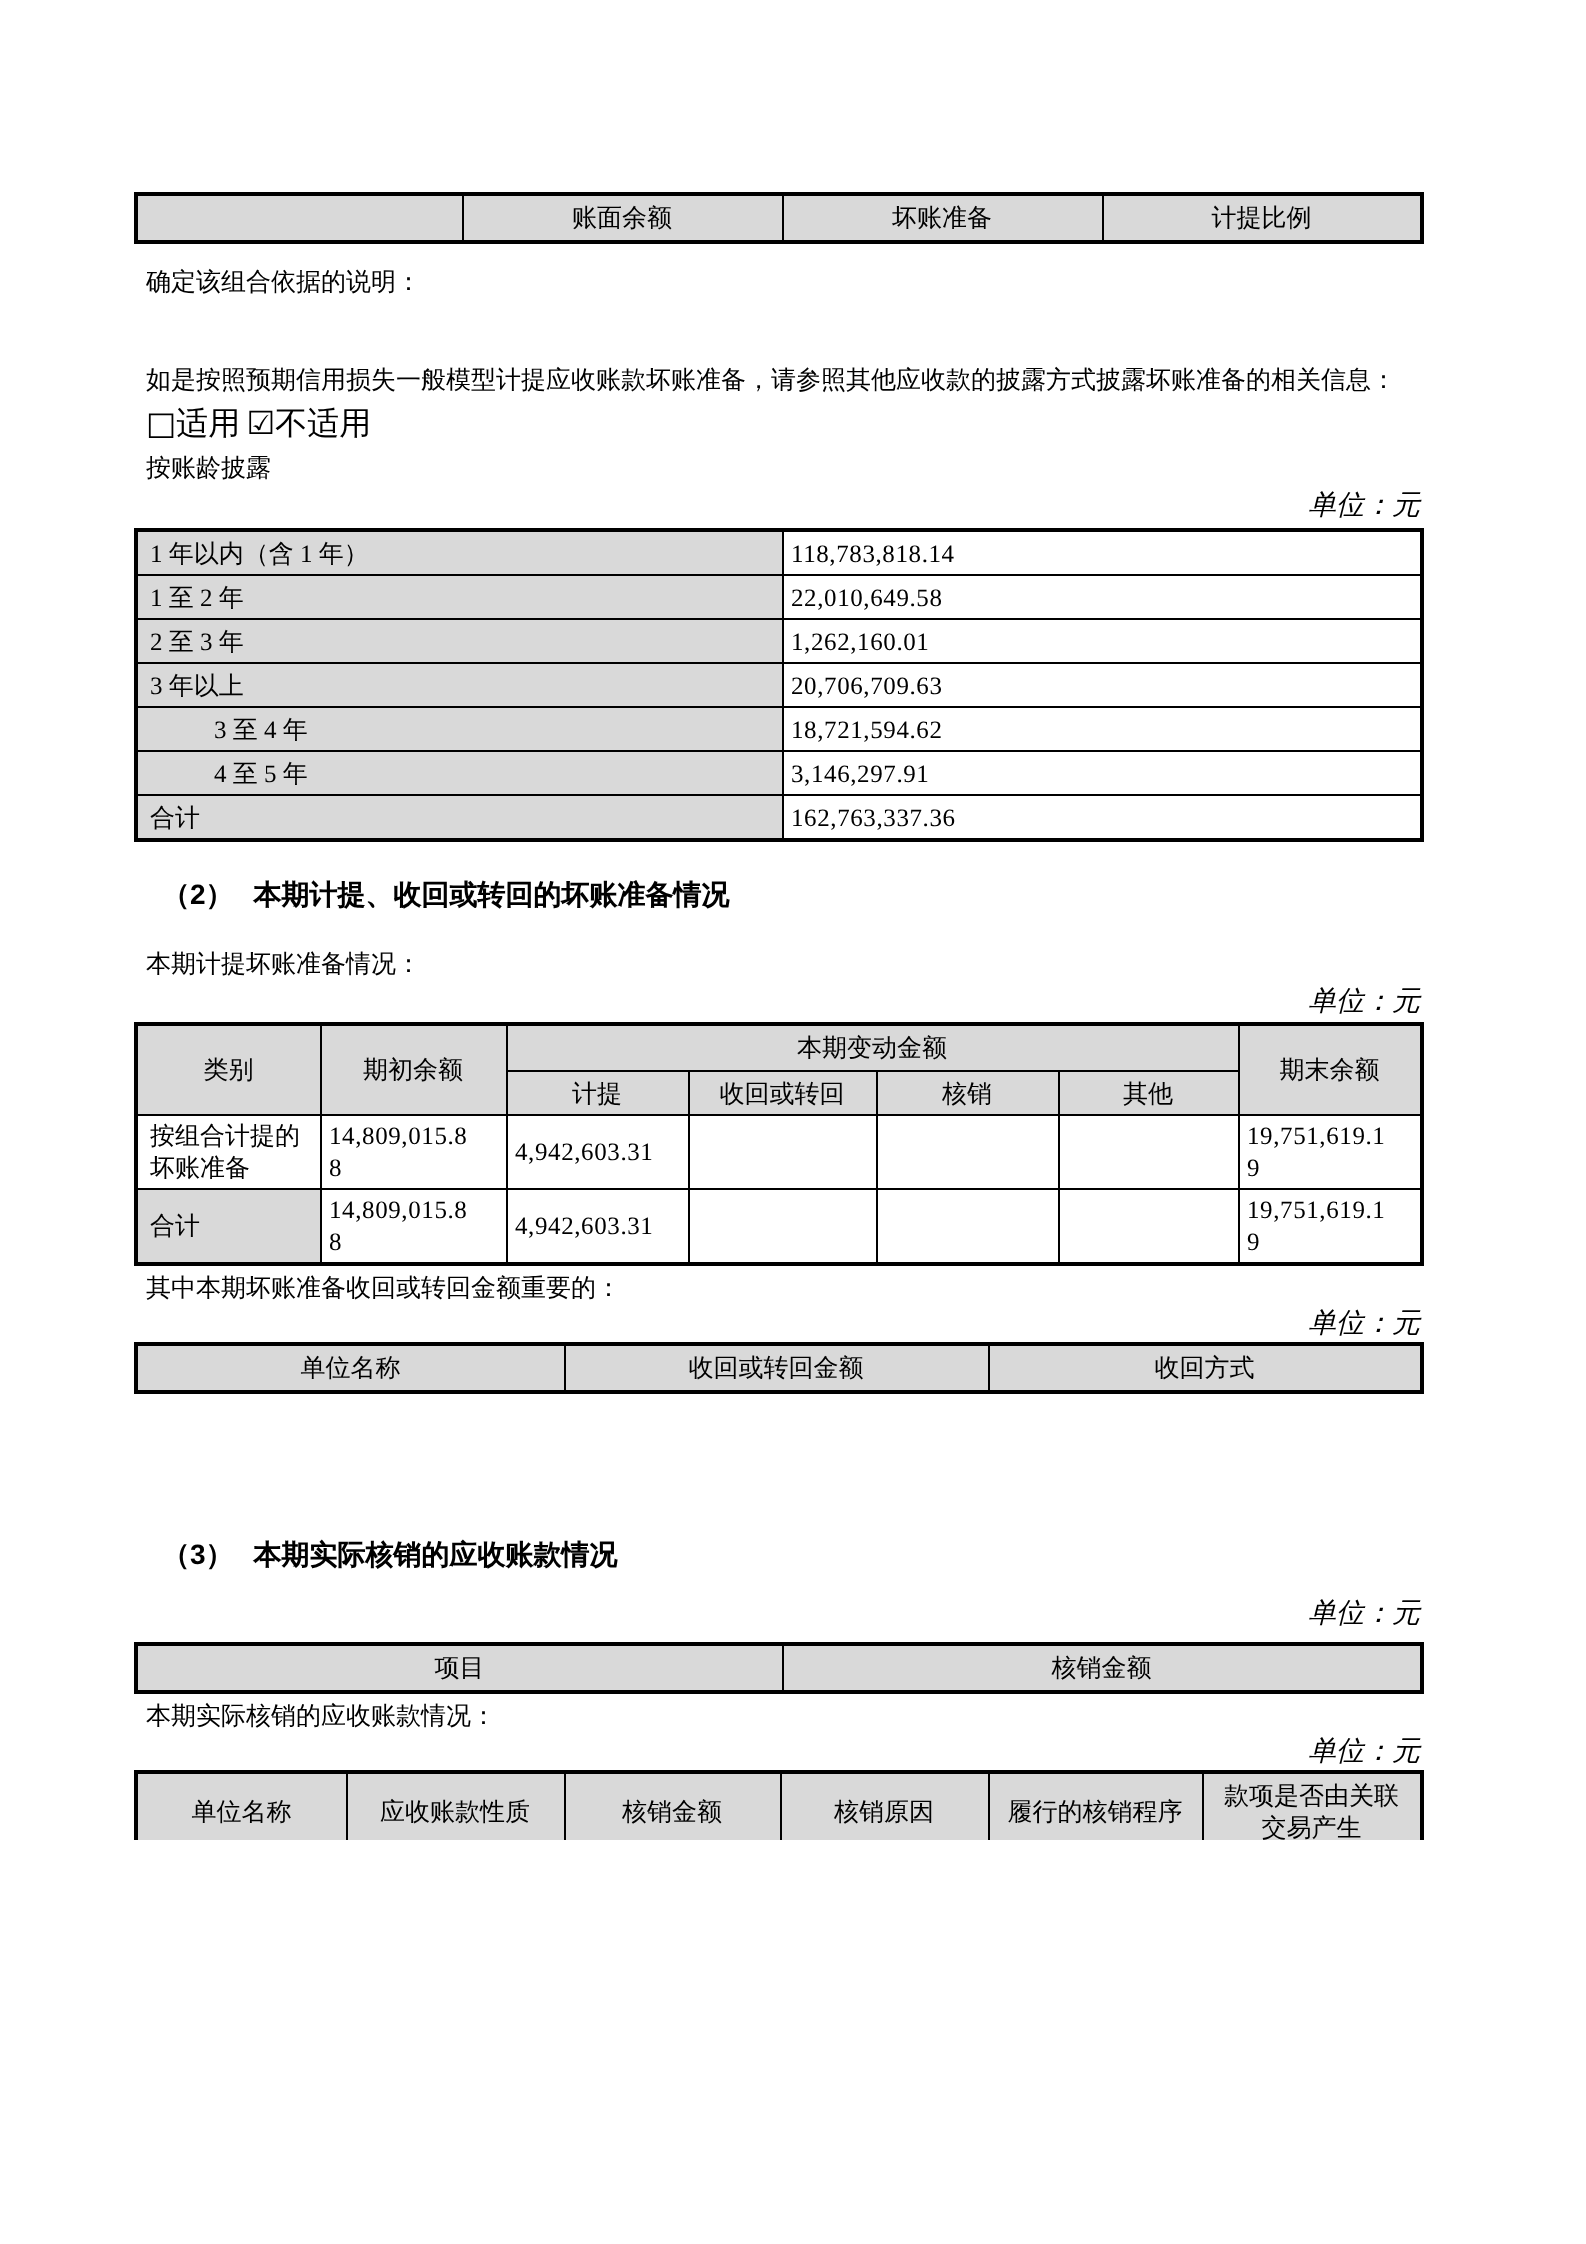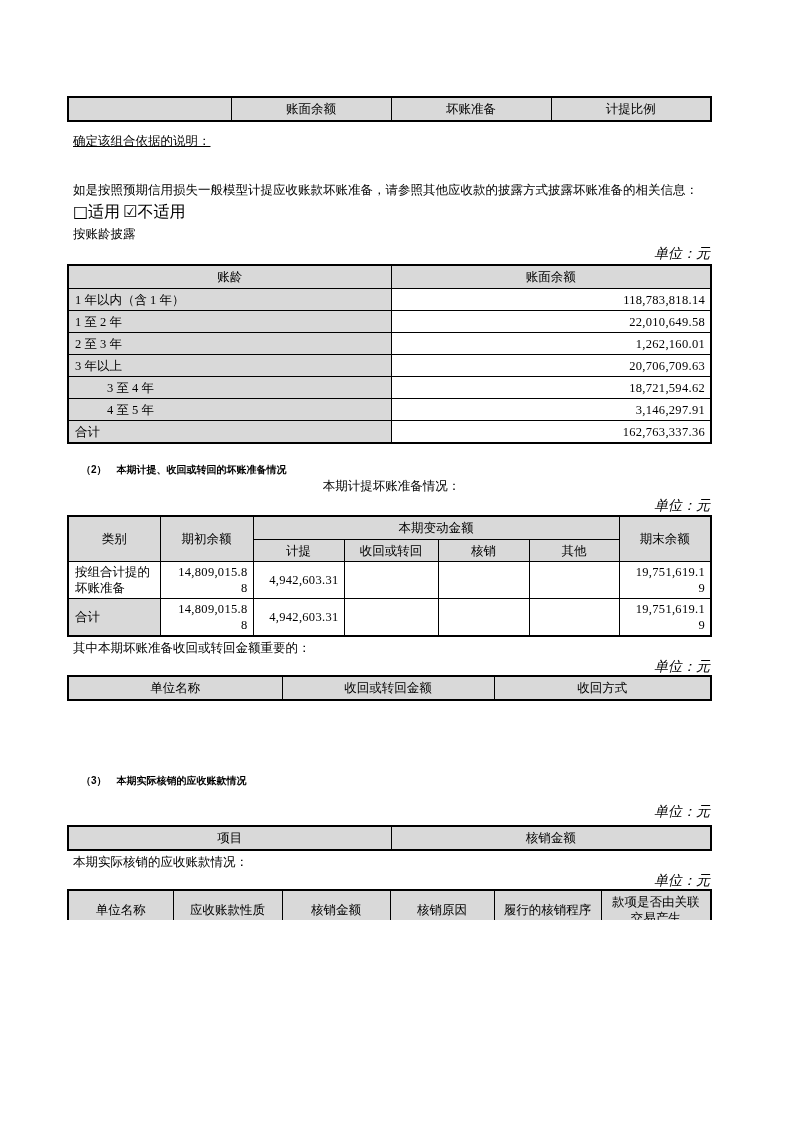--- a/index.html
+++ b/index.html
@@ -5,40 +5,40 @@
   html,body{margin:0;padding:0;background:#fff;}
   .page{position:relative;width:793px;height:920px;background:#ffffff;color:#000;
         font-family:"Liberation Serif","DejaVu Serif",serif;overflow:hidden;}
   .content{position:absolute;left:67px;top:0;width:643px;padding-top:96px;}
   p{margin:0;font-size:12.5px;line-height:15px;}
   .body-text{margin-left:6px;}
   .check-line{margin-left:6px;}
   .check-line .box{font-family:"DejaVu Sans",sans-serif;font-size:16px;}
   .unit-line{font-size:14px;line-height:15px;text-align:right;font-style:italic;}
   h2{margin:0;font-family:"Liberation Sans","DejaVu Sans",sans-serif;
-     font-weight:bold;font-size:10px;line-height:18px;margin-left:14px;}
+     font-weight:bold;font-size:14px;line-height:18px;margin-left:14px;}
   h2 .h-title{margin-left:10px;}
   table{border-collapse:collapse;table-layout:fixed;width:643px;}
   table,td,th{border:1px solid #000;}
   table{border-width:2px;}
   td,th{font-size:12.5px;font-weight:normal;padding:2px 4px;line-height:16px;
         vertical-align:middle;overflow:hidden;}
   th{text-align:center;}
   .gray{background:#d9d9d9;}
-  .num{text-align:right;letter-spacing:0.3px;padding-right:5px;}
+  .num{text-align:left;letter-spacing:0.3px;padding-right:5px;}
   .lbl{text-align:left;padding-left:6px;}
   .indent{padding-left:38px;}
   .wrap{white-space:pre-line;word-break:break-all;}
   .h23 td,.h23 th{height:18px;}
   .h22{height:17px;}
   .h33{height:28px;}
   .h40 th{height:34px;}
-  .mt12{margin-top:12px;text-decoration:underline;}.mt33{margin-top:34px;}.mt6{margin-top:6px;}
+  .mt12{margin-top:12px;}.mt33{margin-top:34px;}.mt6{margin-top:6px;}
   .mt4{margin-top:4px;}.mt3{margin-top:3px;}.mt2{margin-top:2px;}.mt1{margin-top:1px;}
-  .mt17{margin-top:17px;}.mt19{text-align:center;}.mt71{margin-top:71px;}
+  .mt17{margin-top:17px;}.mt19{margin-top:19px;}.mt71{margin-top:71px;}
   .mt14{margin-top:14px;}.mt9{margin-top:9px;}
 </style>
 </head>
 <body>
 
 <div class="page">
   <div class="content">
 
     <table class="h23">
       <colgroup>
@@ -69,24 +69,20 @@
     <p class="body-text mt6">按账龄披露</p>
 
     <div class="unit-line mt4">单位：元</div>
 
     <table class="mt3">
       <colgroup>
           <col style="width:323px">
           <col style="width:320px">
         </colgroup>
       <tbody>
-          <tr class="h23">
-        <th class="gray">账龄</th>
-        <th class="gray">账面余额</th>
-      </tr>
       <tr>
         <td class="gray lbl h22">1 年以内（含 1 年）</td>
         <td class="num">118,783,818.14</td>
       </tr>
       <tr>
         <td class="gray lbl h22">1 至 2 年</td>
         <td class="num">22,010,649.58</td>
       </tr>
       <tr>
         <td class="gray lbl h22">2 至 3 年</td>

